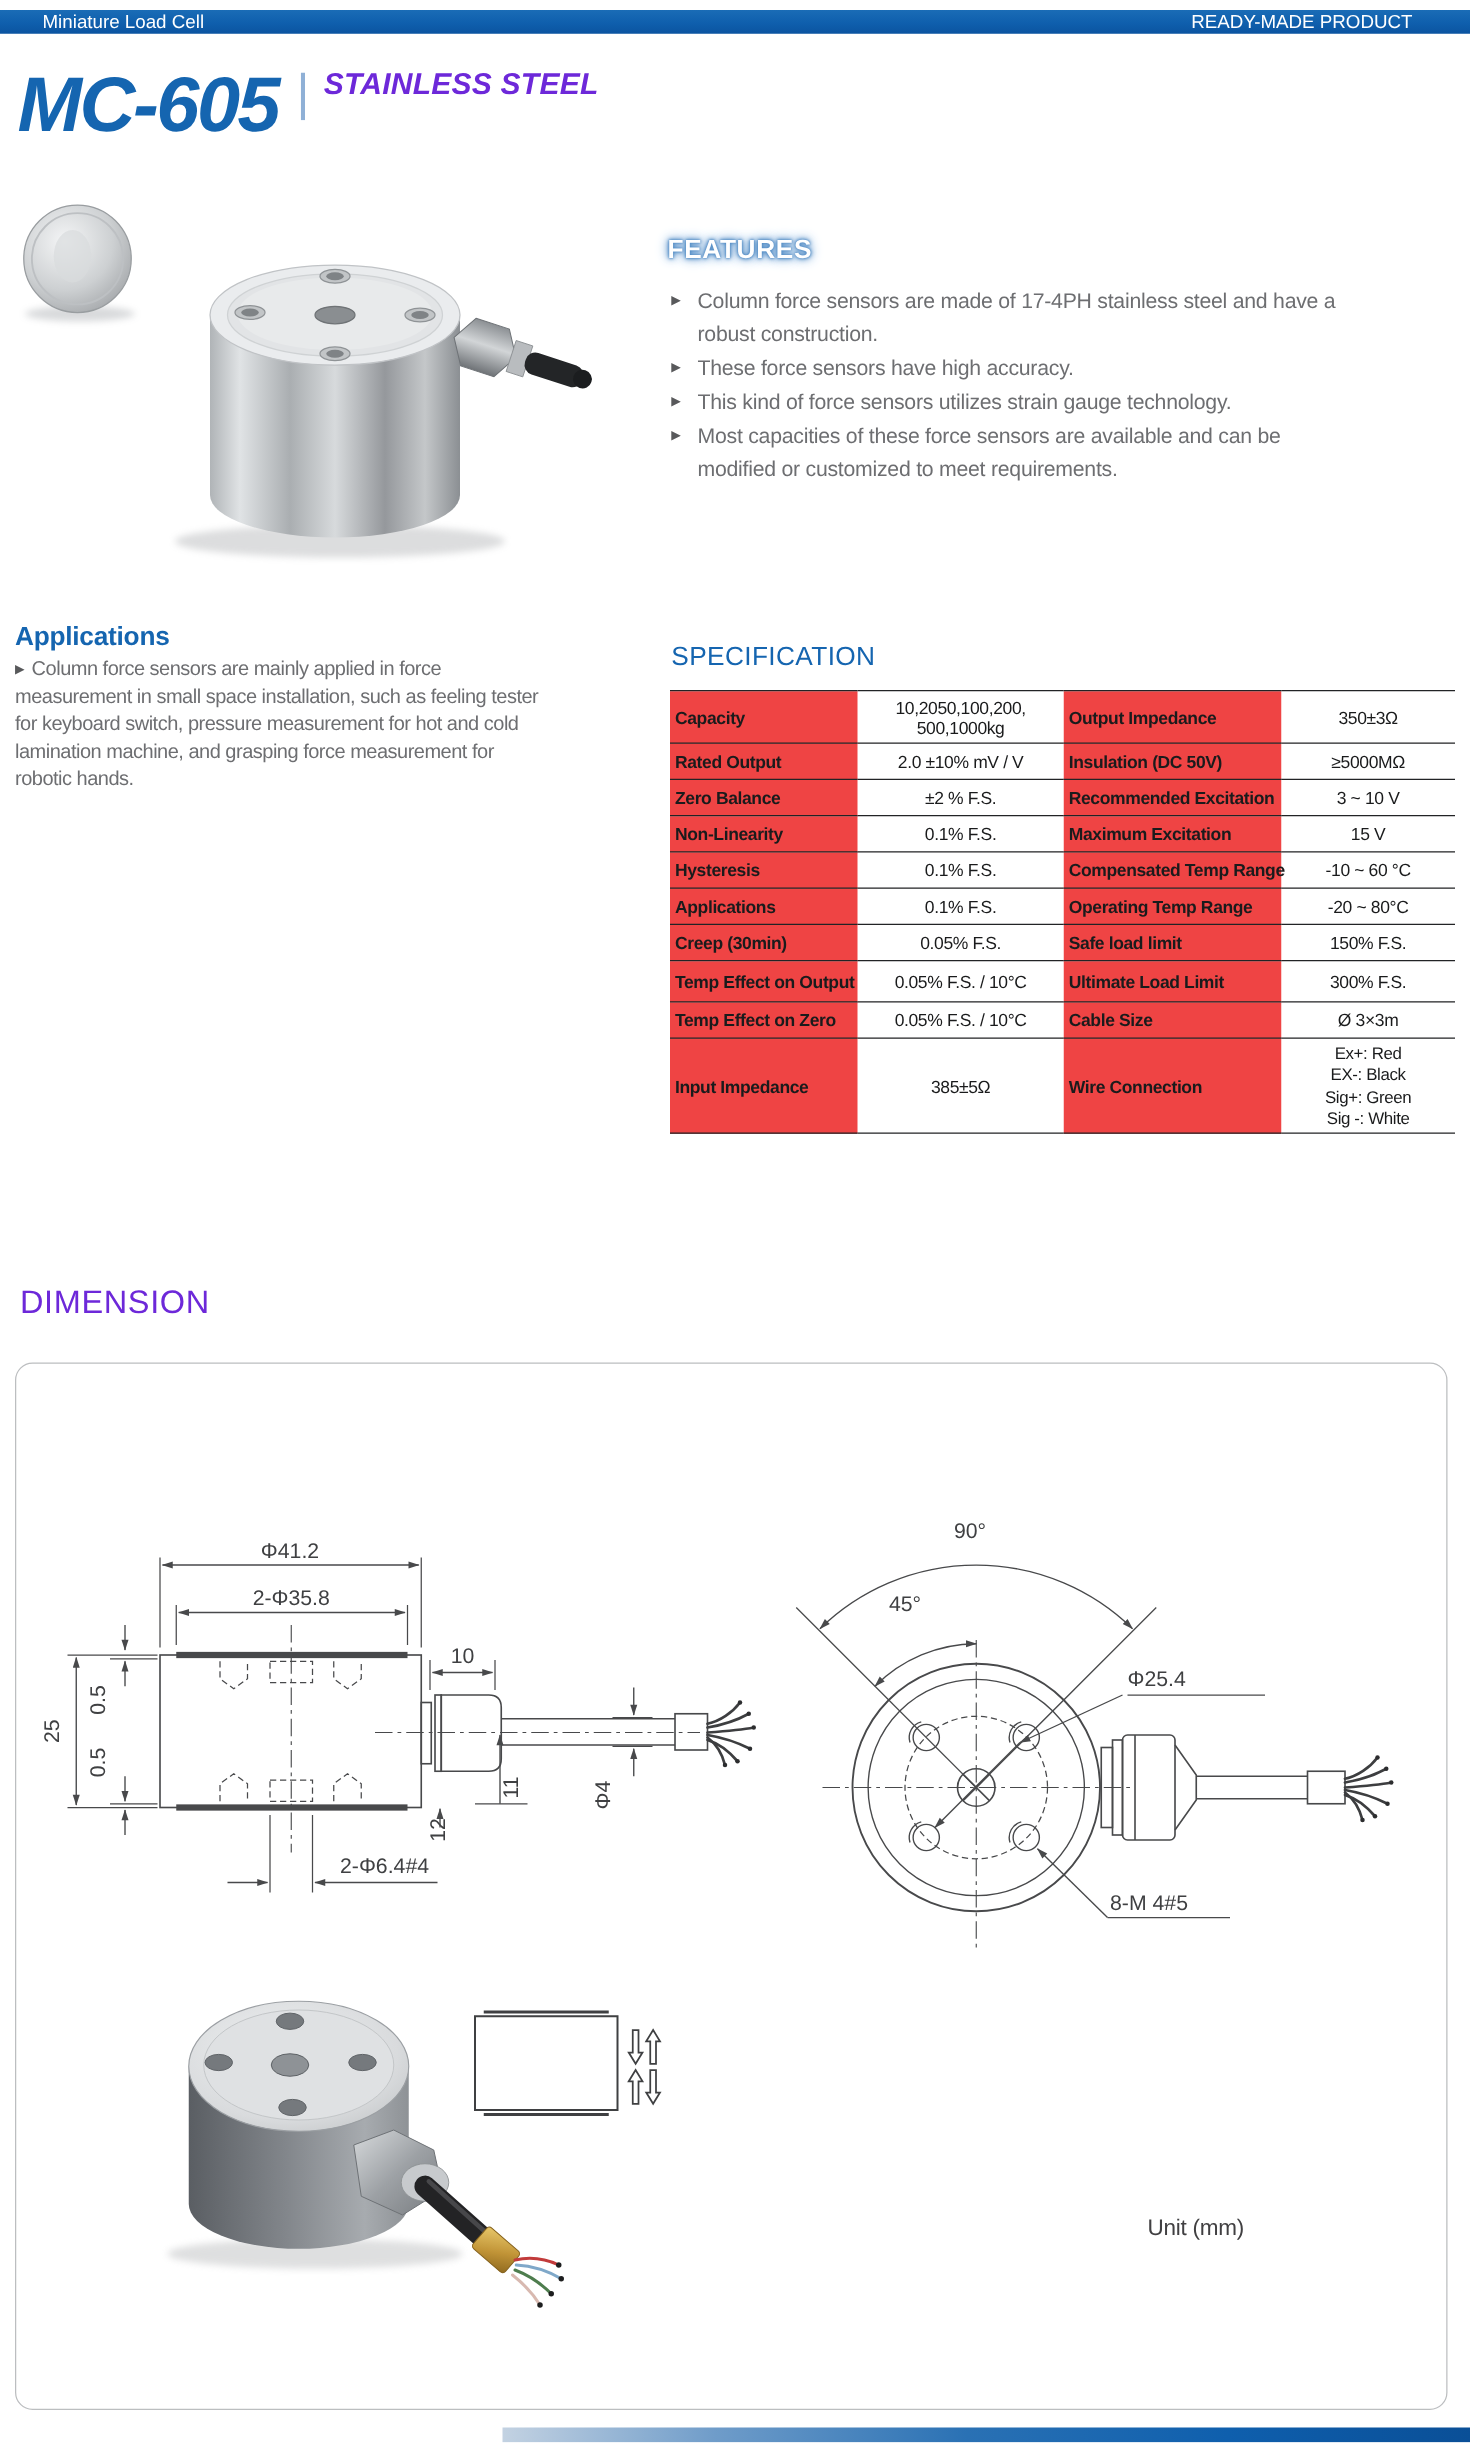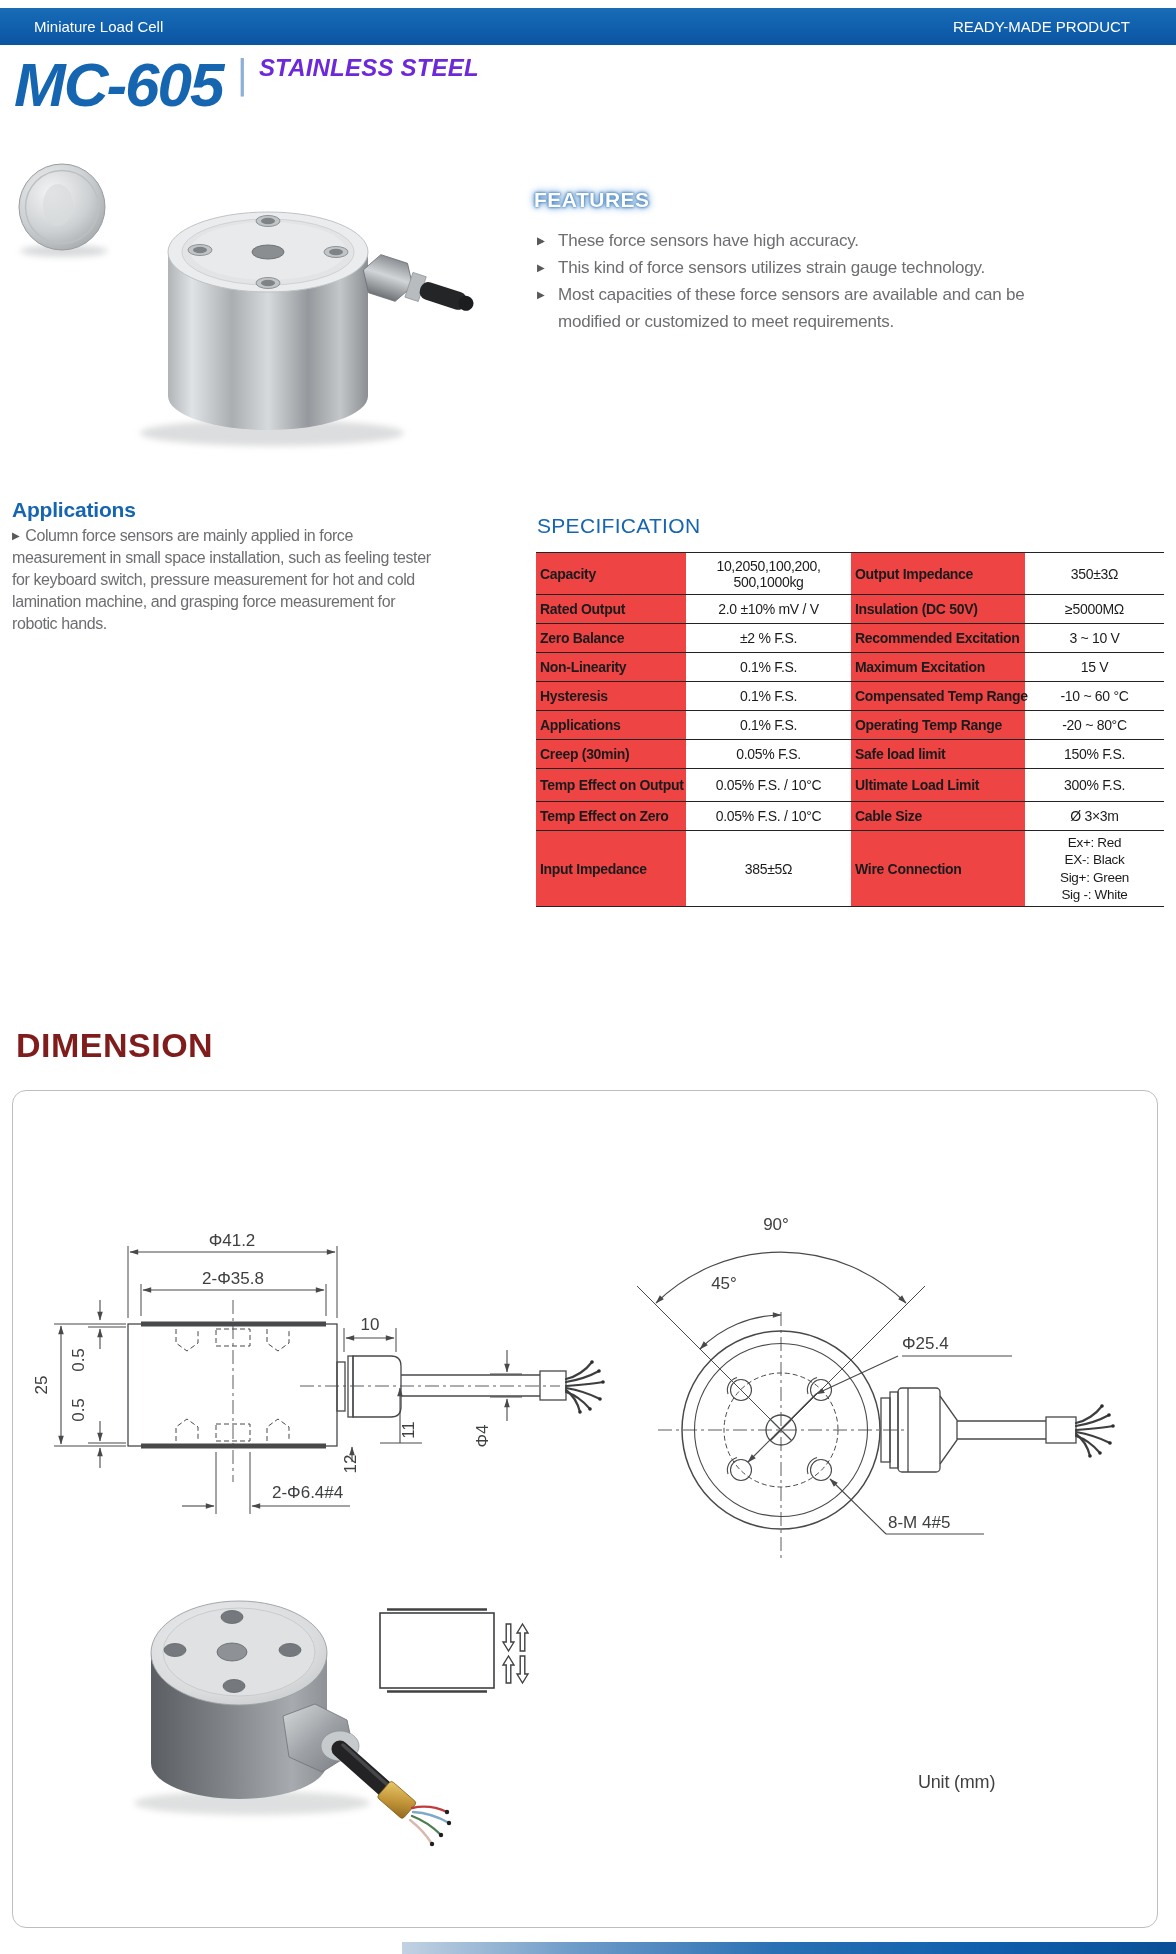--- a/index.html
+++ b/index.html
@@ -1,19 +1,19 @@
 <!DOCTYPE html>
 <html><head>
 <meta charset="utf-8">
 <style>
   html,body{margin:0;padding:0;background:#fff;}
   .page{position:relative;width:1176px;height:1954px;background:#fff;overflow:hidden;
         font-family:"Liberation Sans",sans-serif;color:#404041;}
   
-  .topbar{position:absolute;left:0;top:8px;width:1176px;height:37px;
+  .topbar{position:absolute;left:0;top:8px;width:1176px;height:19px;
           background:linear-gradient(180deg,#1a6cb6 0%,#0f5fad 55%,#0b54a0 100%);
           display:flex;justify-content:space-between;align-items:center;
           padding:0 46px 0 34px;box-sizing:border-box;color:#fff;font-size:15px;}
   
   .title-row{position:absolute;left:14px;top:54px;display:flex;align-items:flex-start;font-style:italic;}
   .model{font-size:62px;font-weight:bold;color:#1565b0;letter-spacing:-2px;line-height:1;}
   .tdiv{font-size:40px;color:#8fb0d6;font-weight:normal;margin:0 12px 4px 14px;line-height:1;}
   .material{font-size:24px;font-weight:bold;color:#6d28d9;margin-bottom:5px;letter-spacing:0.2px;}
   
   .features{position:absolute;left:534px;top:188px;width:606px;}
@@ -31,21 +31,21 @@
   .app-p .blt{margin-right:6px;vertical-align:2px;}
   
   .spec-h{position:absolute;left:537px;top:514px;font-size:21px;font-weight:normal;color:#1565b0;letter-spacing:0.3px;}
   table.spec{position:absolute;left:536px;top:552px;width:628px;border-collapse:collapse;table-layout:fixed;}
   table.spec tr{border-top:1.6px solid #222325;}
   table.spec{border-bottom:1.6px solid #222325;}
   table.spec td{padding:2px 4px;vertical-align:middle;font-size:14px;color:#1a1b1c;letter-spacing:-0.3px;}
   td.lab{background:#ef4444;font-weight:bold;padding-left:8px;white-space:nowrap;}
   td.val{text-align:center;font-weight:normal;font-size:14px;}
   
-  .dim-h{position:absolute;left:16px;top:1026px;font-size:34px;font-weight:bold;color:#7f1d1d;letter-spacing:0.5px;}
+  .dim-h{position:absolute;left:16px;top:1026px;font-size:26px;font-weight:normal;color:#6d28d9;letter-spacing:0.5px;}
   .dim-panel{position:absolute;left:12px;top:1090px;width:1146px;height:838px;border:1.5px solid #bcbec0;
              border-radius:14px;box-sizing:border-box;background:#fff;}
   .dim-svg{position:absolute;left:12px;top:1090px;width:1146px;height:838px;}
   .unit-note{position:absolute;left:918px;top:1772px;font-size:18px;color:#414042;letter-spacing:-0.2px;}
   
   .footer-bar{position:absolute;left:402px;top:1942px;width:774px;height:12px;
      background:linear-gradient(90deg,#c3d2e2 0%,#6f9cc9 22%,#2a71b4 48%,#0f5fad 75%,#0a4f97 100%);}
   
   svg text{font-family:"Liberation Sans",sans-serif;fill:#3f4042;}
   .dimtxt{font-size:17px;}
@@ -123,21 +123,22 @@
         <ellipse cx="268" cy="252" rx="16" ry="7" fill="#8a8e91" stroke="#6f7376"></ellipse>
       </g>
     </g>
   </svg>
 
   <div class="features">
     <span class="features-heading">FEATURES</span>
     <ul>
       <li>
         <span class="blt">▶</span>
-        </li>
+        <span class="pre">Column force sensors are made of 17-4PH stainless steel and have a
+robust construction.</span></li>
       <li>
         <span class="blt">▶</span>
         <span class="pre">These force sensors have high accuracy.</span></li>
       <li>
         <span class="blt">▶</span>
         <span class="pre">This kind of force sensors utilizes strain gauge technology.</span></li>
       <li>
         <span class="blt">▶</span>
         <span class="pre">Most capacities of these force sensors are available and can be
 modified or customized to meet requirements.</span></li>

